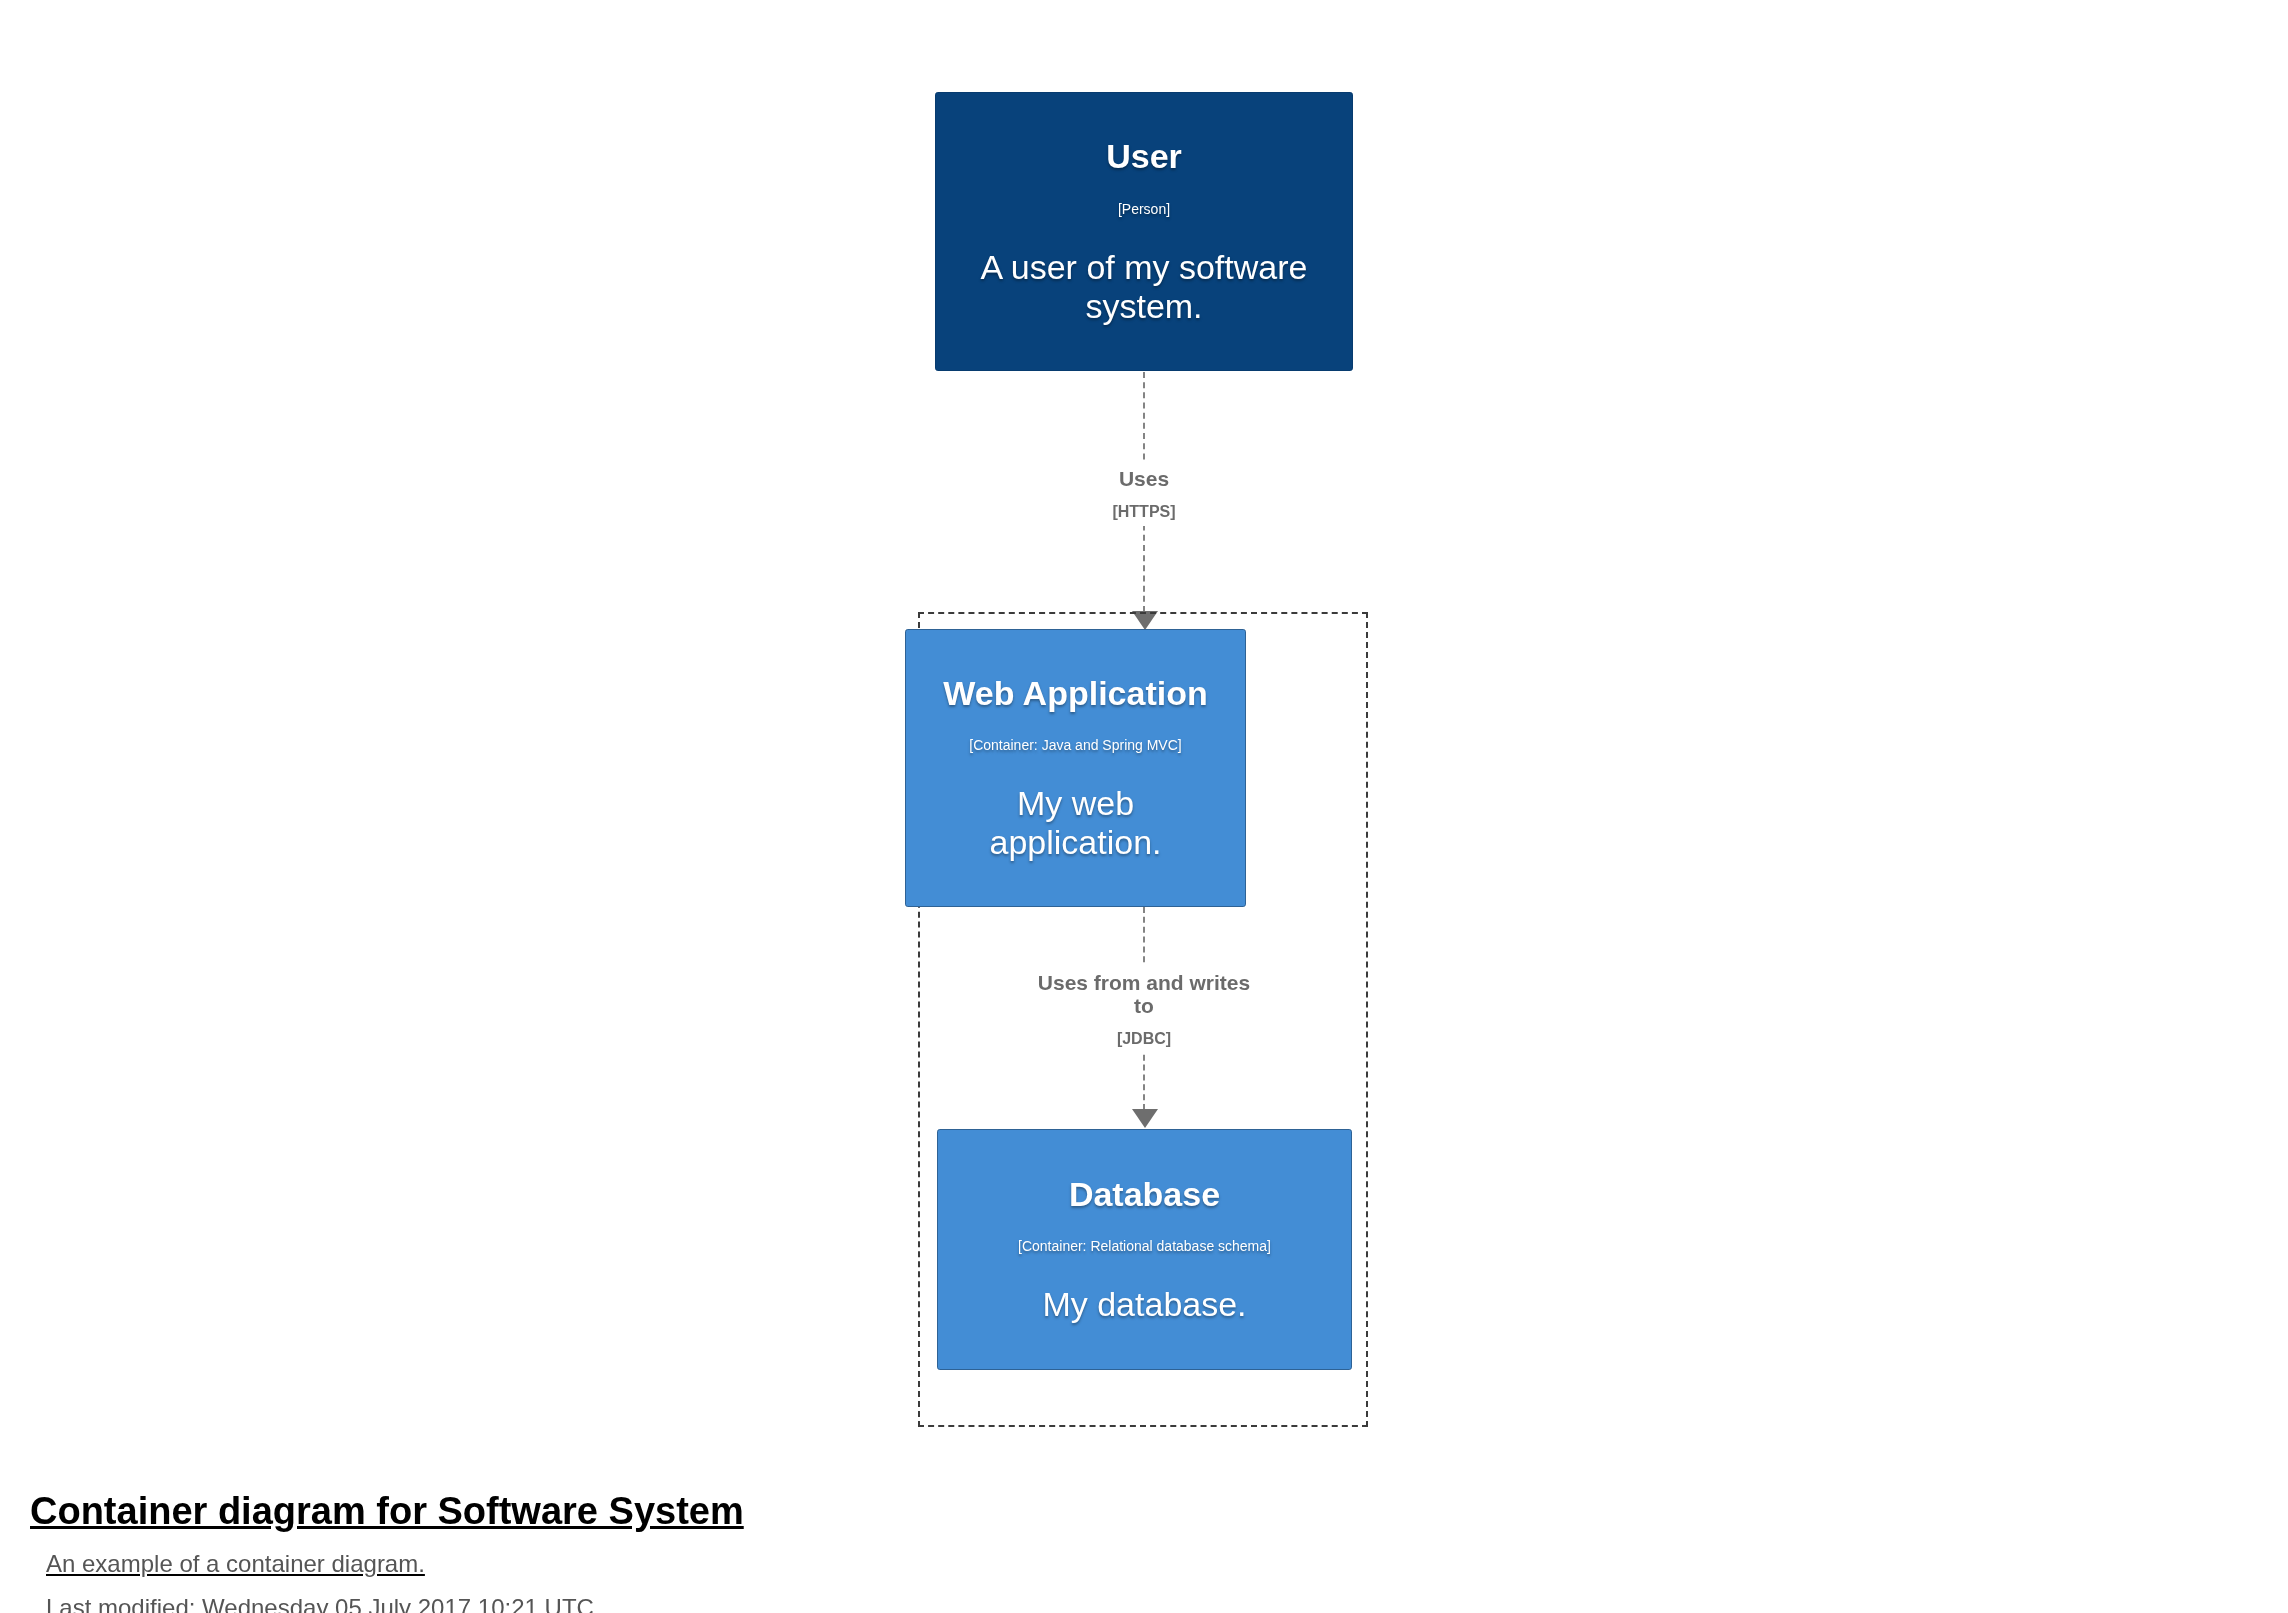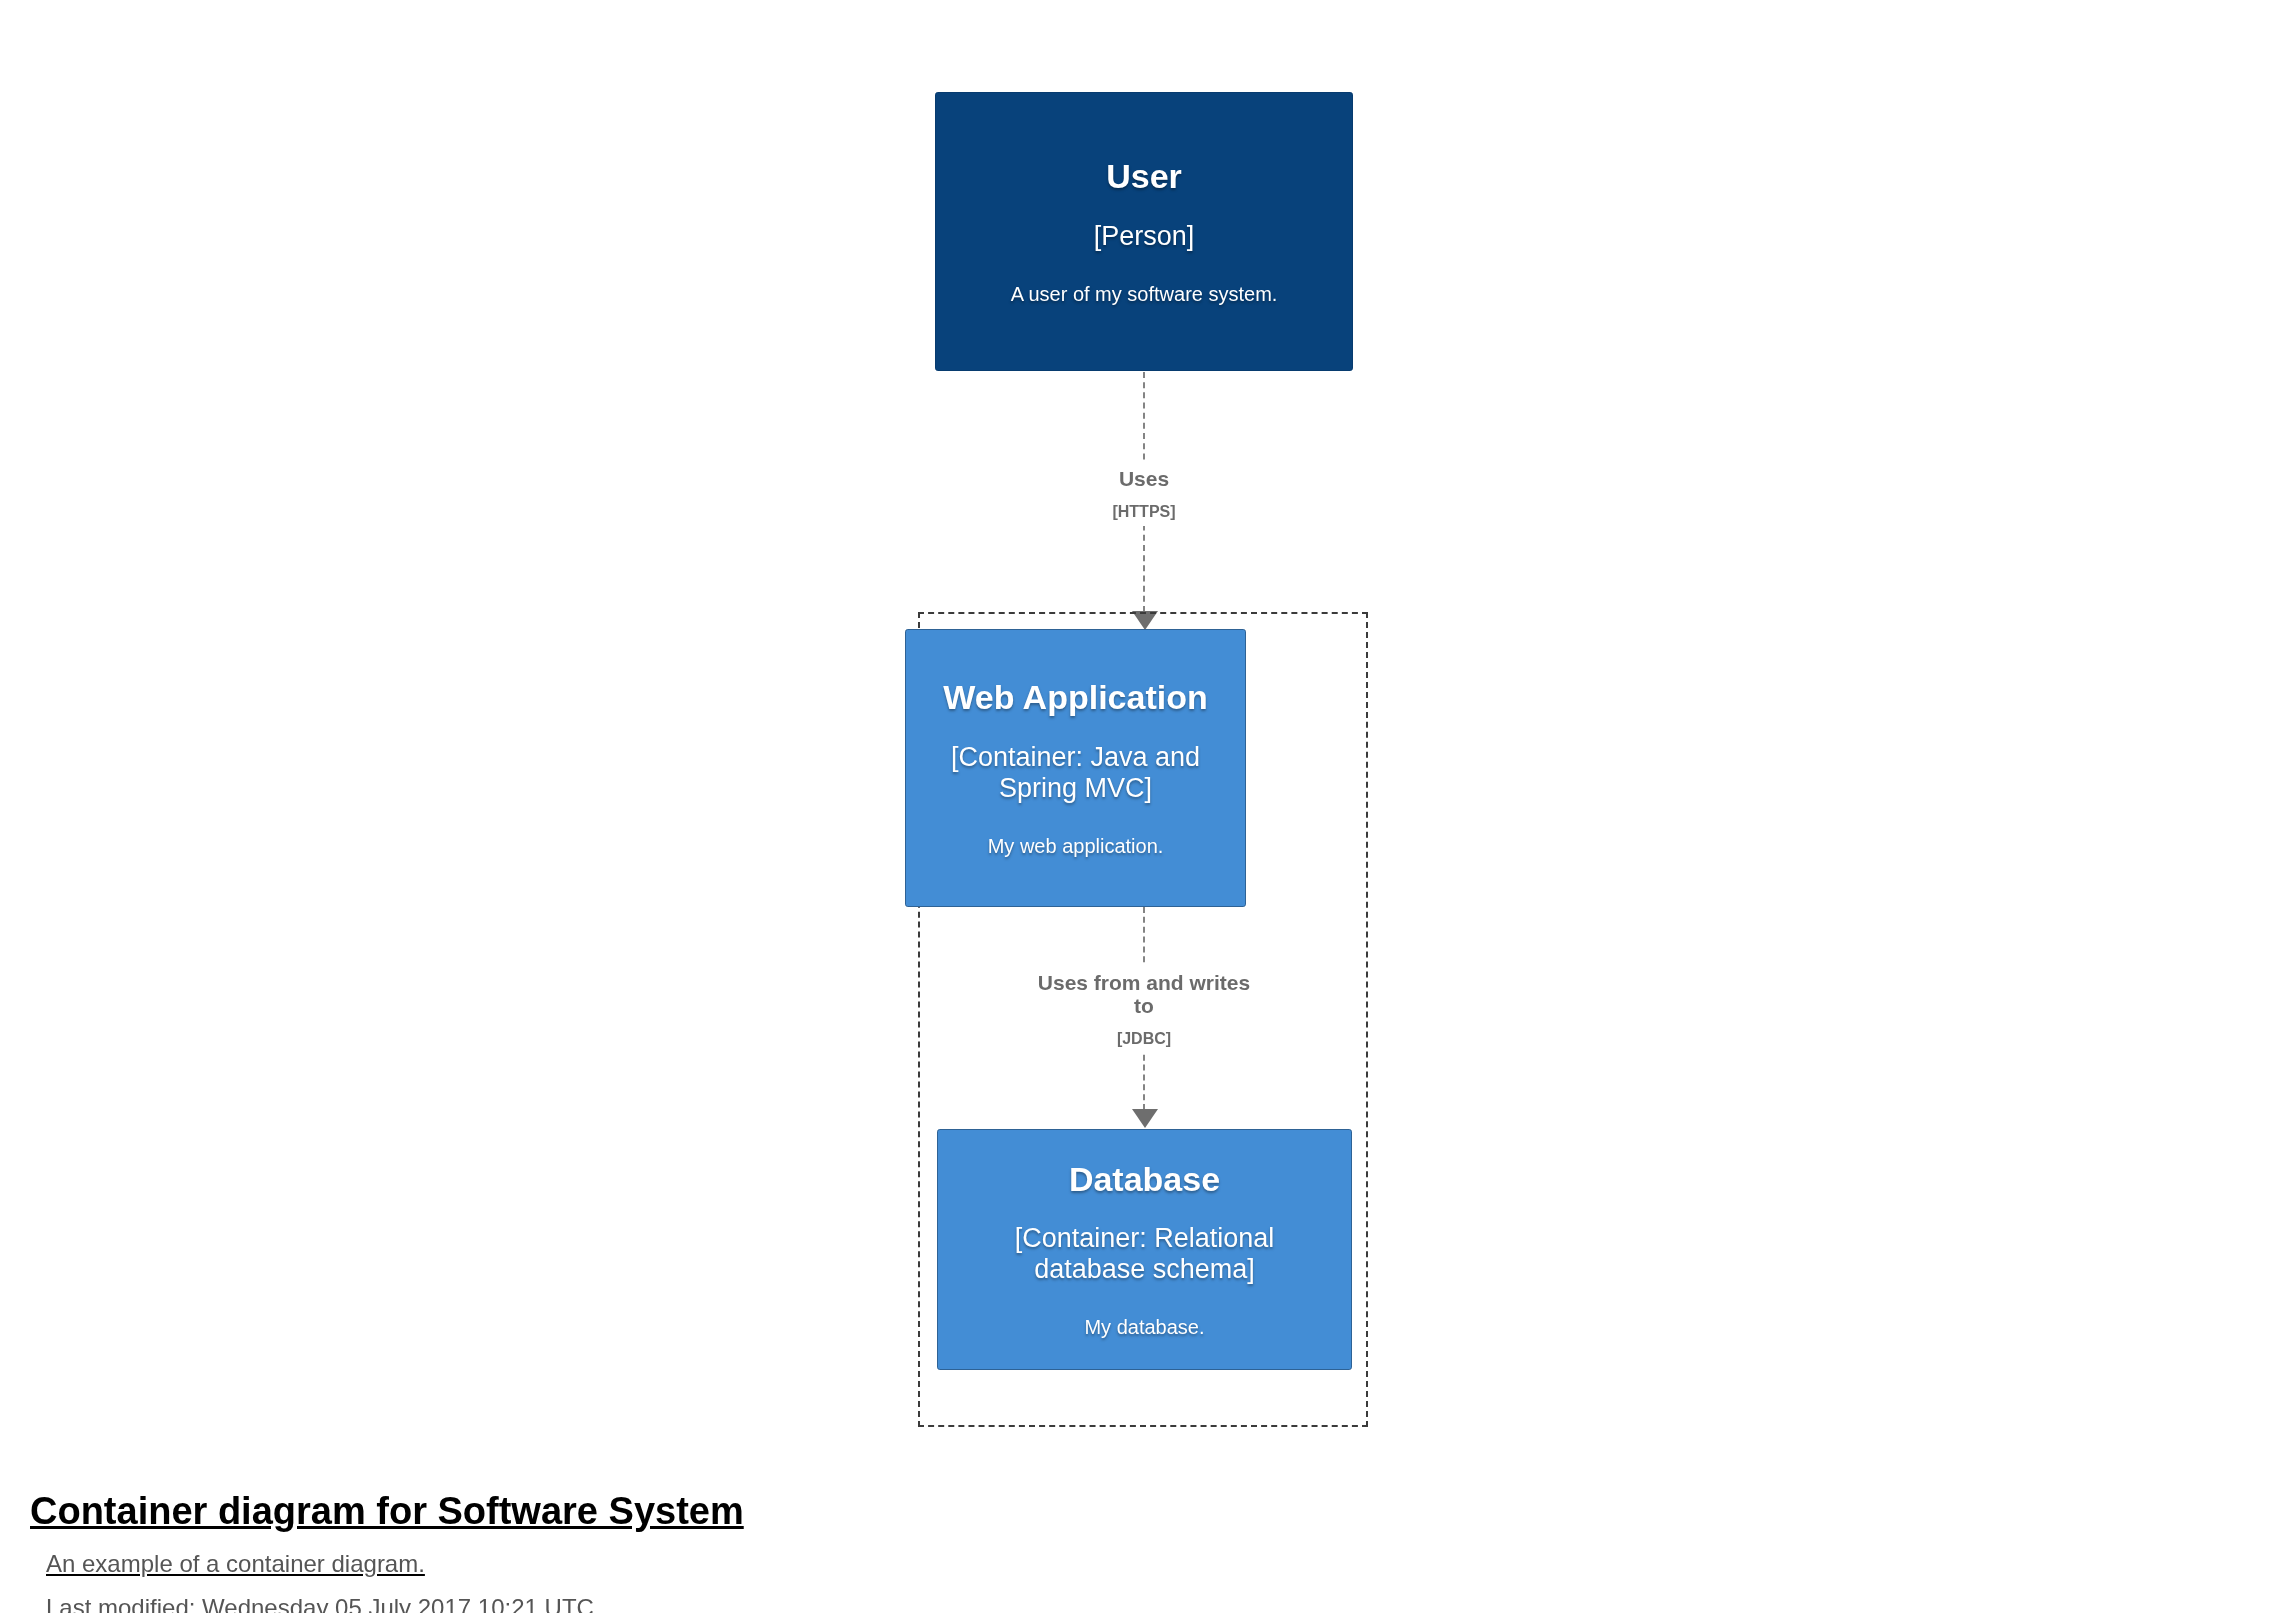--- a/index.html
+++ b/index.html
@@ -29,26 +29,26 @@
     border-radius: 2.8px;
     padding: 9.2px 22px;
   }
   .el-box .el-name {
     font-size: 34px;
     font-weight: bold;
     line-height: 1.15;
     text-shadow: 0 1.8px 2.8px rgba(0,0,0,0.35);
   }
   .el-box .el-meta {
-    font-size: 27px;
+    font-size: 14px;
     margin-top: 24px;
     text-shadow: 0 1.8px 2.8px rgba(0,0,0,0.35);
   }
   .el-box .el-desc {
-    font-size: 20px;
+    font-size: 34px;
     margin-top: 31px;
     text-shadow: 0 1.8px 2.8px rgba(0,0,0,0.35);
   }
 
   .person-box {
     left: 935px; top: 92px;
     width: 418px; height: 279px;
     background: #08427B;
     border: 1.8px solid #073B6F;
   }

